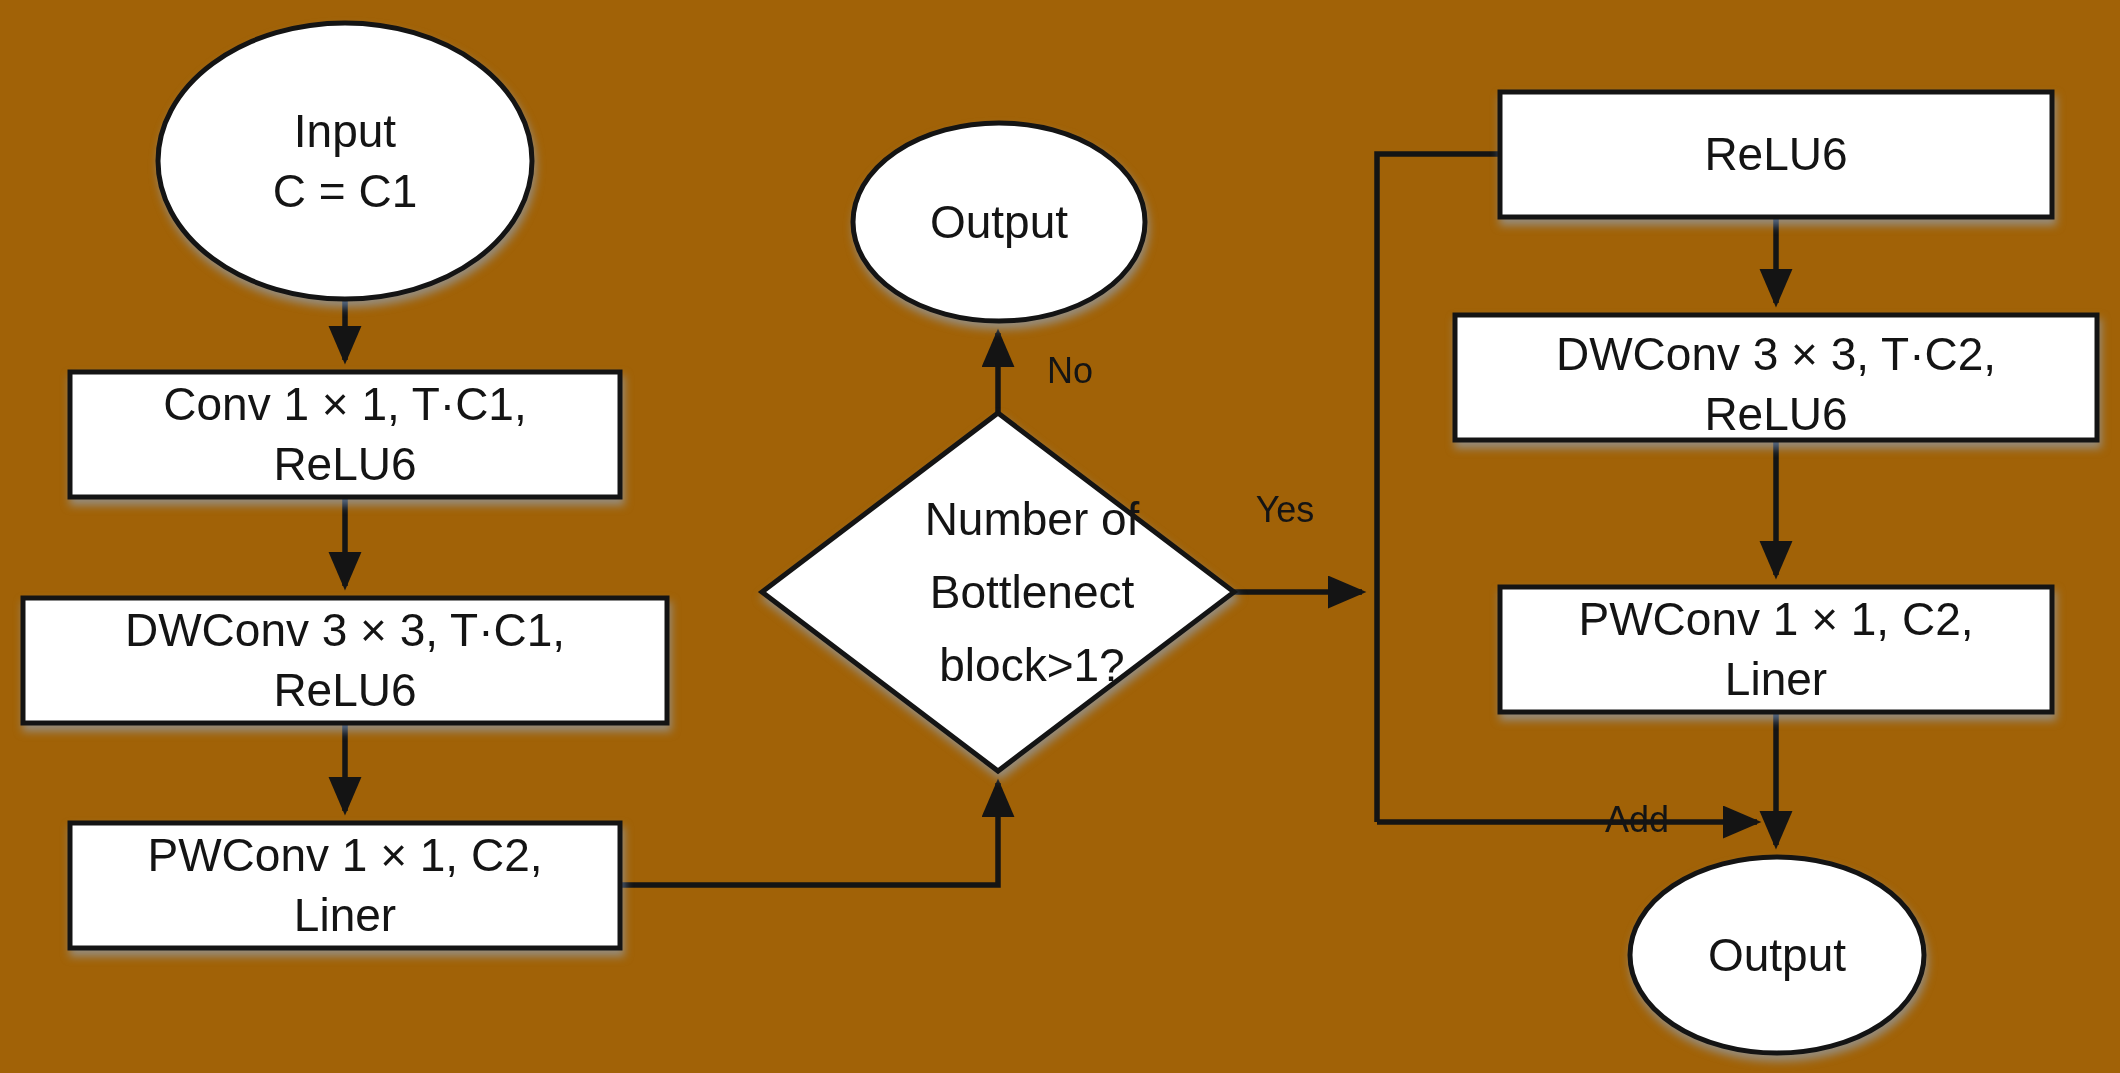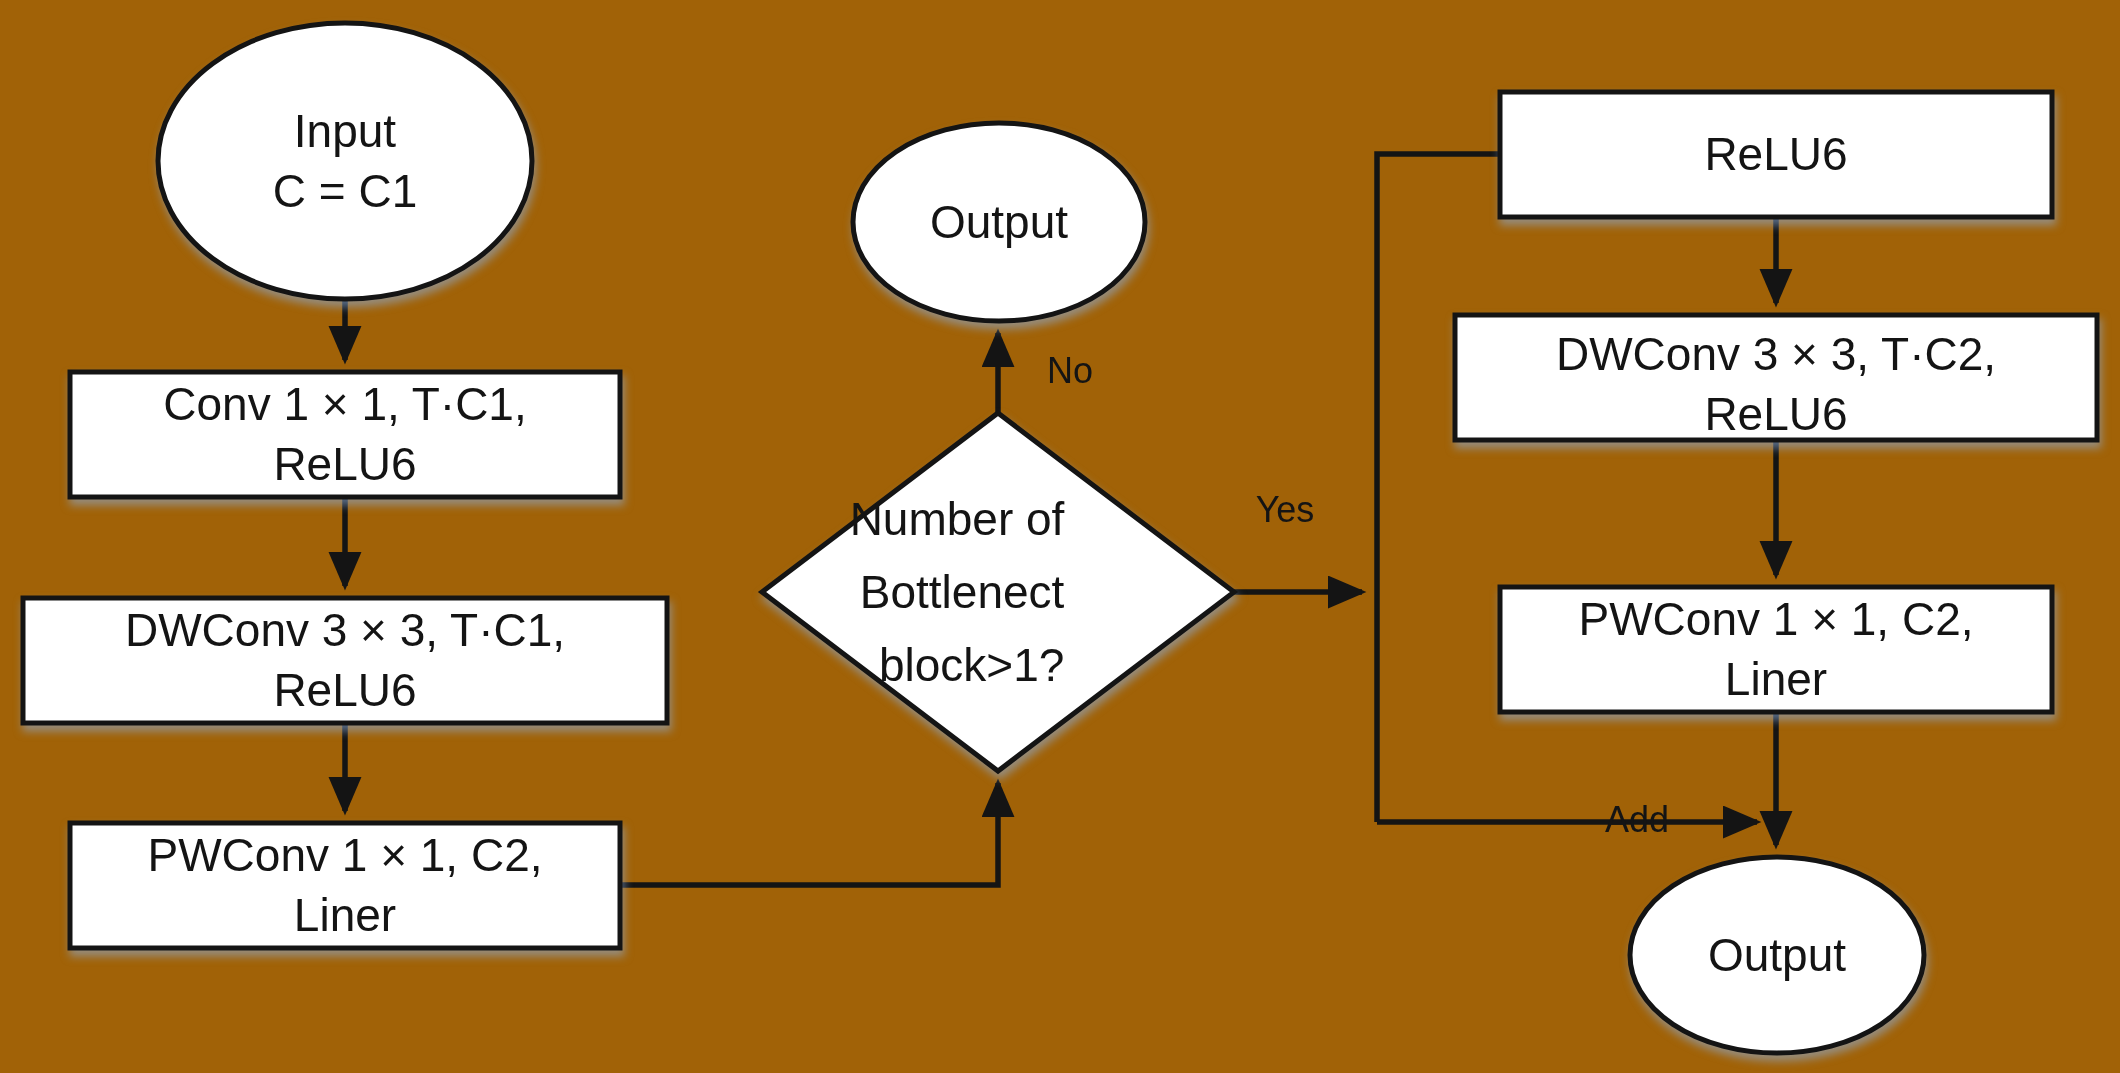--- a/index.html
+++ b/index.html
@@ -104,21 +104,21 @@
     <div>ReLU6</div>
   </div>
 
   <div class="node-label" style="left:345px; top:885px;">
     <div>PWConv 1 × 1, C2,</div>
     <div>Liner</div>
   </div>
 
   <div class="node-label" style="left:999px; top:222px;">Output</div>
 
-  <div class="node-label diamond-text" style="left:957px; top:592px;text-align:right;">
+  <div class="node-label diamond-text" style="left:1032px; top:592px;">
     <div>Number of</div>
     <div>Bottlenect</div>
     <div>block&gt;1?</div>
   </div>
 
   <div class="node-label" style="left:1776px; top:154px;">
     <div>ReLU6</div>
   </div>
 
   <div class="node-label" style="left:1776px; top:377px;margin-top:7px;">

